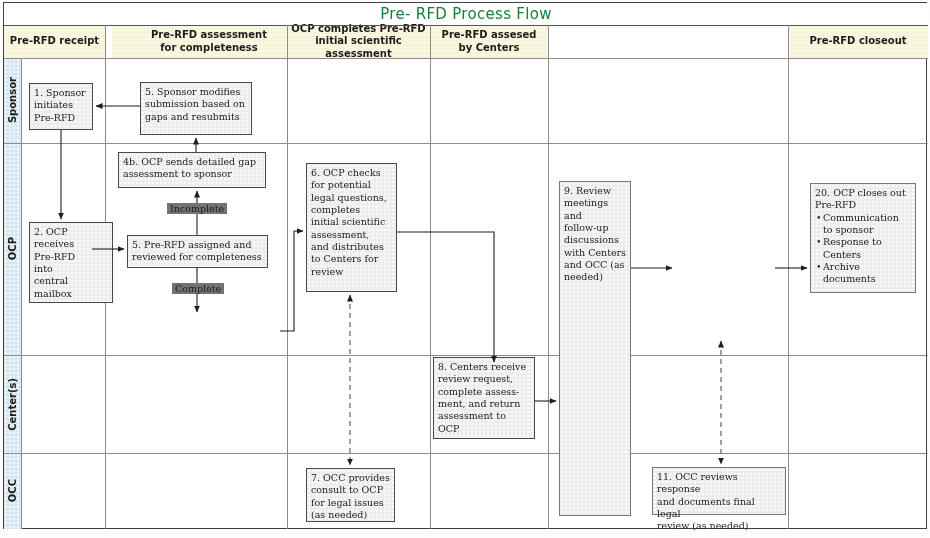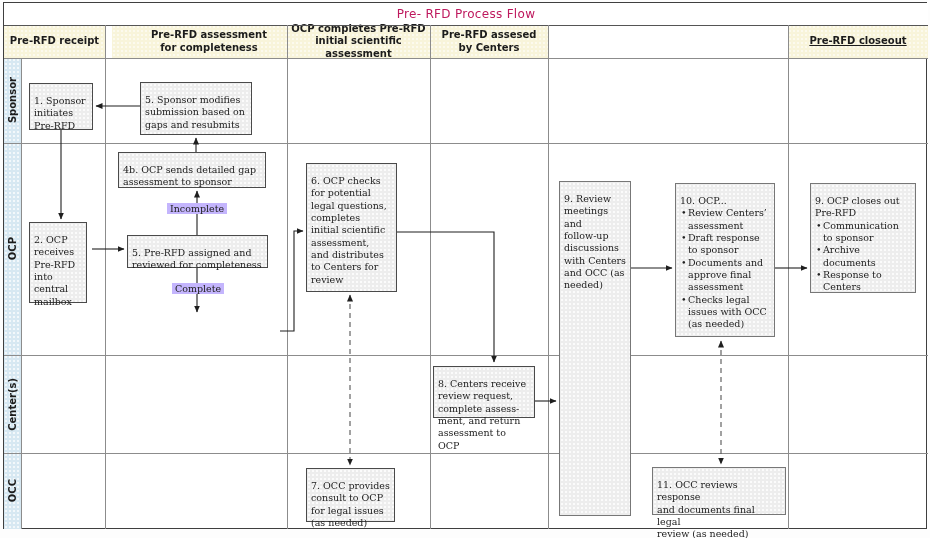--- a/index.html
+++ b/index.html
@@ -3,21 +3,21 @@
 <meta charset="utf-8">
 <style>
   html,body{margin:0;padding:0;background:#f2f2f2;}
   .canvas{position:relative;width:930px;height:538px;background:#fdfdfd;overflow:hidden;
           font-family:"DejaVu Sans",sans-serif;}
   .frame{position:absolute;left:3px;top:2px;width:924px;height:527px;
          border:1.5px solid #3f3f3f;background:#ffffff;box-sizing:border-box;}
   
   .titlebar{position:absolute;left:4px;top:3px;width:924px;height:22px;background:#ffffff;
             display:flex;align-items:center;justify-content:center;
-            font-size:12px;color:#be185d;letter-spacing:.3px;}
+            font-size:15px;color:#15803d;letter-spacing:.3px;}
   
   .hdr{position:absolute;top:25px;height:33px;background:#f8f4da;
        background-image:radial-gradient(circle,rgba(255,255,255,.55) .8px,transparent 1.2px);
        background-size:4px 4px;
        display:flex;align-items:center;justify-content:center;text-align:center;
        font-size:10px;font-weight:bold;color:#1c1c1c;white-space:pre-line;line-height:1.25;
        box-sizing:border-box;}
   
   .lane{position:absolute;left:4px;width:17px;background:#d7e8f2;
         background-image:radial-gradient(circle,rgba(255,255,255,.7) .8px,transparent 1.2px);
@@ -28,27 +28,27 @@
   
   .vline{position:absolute;width:1px;background:#8c8c8c;}
   .hline{position:absolute;height:1px;background:#8c8c8c;left:4px;width:924px;}
   
   .box{position:absolute;background:#ededed;
        background-image:radial-gradient(circle,rgba(255,255,255,.8) .8px,transparent 1.2px);
        background-size:4px 4px;
        border:1px solid #4a4a4a;box-sizing:border-box;z-index:4;
        font-family:"DejaVu Serif",serif;font-size:9.5px;line-height:1.3;color:#222;
        padding:3px 4px;}
-  .box .box-text{white-space:pre-line;margin-top:8px;}
+  .box .box-text{white-space:pre-line;}
   .light-border{border-color:#777;}
   .center-text{display:flex;align-items:flex-start;}
   .bullet{position:relative;padding-left:8px;}
   .bullet::before{content:"\2022";position:absolute;left:1px;top:0;}
   
-  .dlabel{position:absolute;z-index:6;background:#c4b5fd;padding:0 3px;
+  .dlabel{position:absolute;z-index:6;background:#737373;padding:0 3px;
           font-family:"DejaVu Serif",serif;font-size:9.5px;color:#222;}
   
   svg.arrows{position:absolute;left:0;top:0;z-index:5;pointer-events:none;}
   .solid{stroke:#1f1f1f;stroke-width:1.1;fill:none;}
   .dashed{stroke:#555;stroke-width:1.1;fill:none;stroke-dasharray:5 4;}
 </style>
 </head>
 <body>
 
 <div class="canvas">
@@ -56,21 +56,21 @@
 
   <div class="titlebar">Pre- RFD Process Flow</div>
 
   <div class="hdr" style="left:4px;width:101px;">Pre-RFD receipt</div>
   <div class="hdr" style="left:112px;width:182px;padding-left:12px;">Pre-RFD assessment
 for completeness</div>
   <div class="hdr" style="left:430px;width:118px;">Pre-RFD assesed
 by Centers</div>
   <div class="hdr" style="left:287px;width:143px;">OCP  completes Pre-RFD
 initial scientific assessment</div>
-  <div class="hdr" style="left:788px;width:140px;text-decoration:underline;">Pre-RFD closeout</div>
+  <div class="hdr" style="left:788px;width:140px;">Pre-RFD closeout</div>
 
   <div class="lane" style="top:58px;height:85px;">
       <span>Sponsor</span>
     </div>
   <div class="lane" style="top:143px;height:212px;">
       <span>OCP</span>
     </div>
   <div class="lane" style="top:355px;height:98px;">
       <span>Center(s)</span>
     </div>
@@ -88,21 +88,21 @@
   <div class="vline" style="left:287px;top:25px;height:504px;"></div>
   <div class="vline" style="left:430px;top:25px;height:504px;"></div>
   <div class="vline" style="left:548px;top:25px;height:504px;"></div>
   <div class="vline" style="left:788px;top:25px;height:504px;"></div>
 
   <div class="box" style="left:29px;top:83px;width:64px;height:47px;">
     <div class="box-text">1. Sponsor
 initiates
 Pre-RFD</div>
   </div>
-  <div class="box" style="left:29px;top:222px;width:58px;height:81px;">
+  <div class="box" style="left:29px;top:222px;width:84px;height:81px;">
     <div class="box-text">2. OCP
 receives
 Pre-RFD
 into
 central
 mailbox</div>
   </div>
   <div class="box" style="left:127px;top:235px;width:141px;height:33px;">
     <div class="box-text">5. Pre-RFD assigned and
 reviewed for completeness</div>
@@ -126,54 +126,47 @@
 and distributes
 to Centers for
 review</div>
   </div>
   <div class="box" style="left:306px;top:468px;width:89px;height:54px;">
     <div class="box-text">7. OCC provides
 consult to OCP
 for legal issues
 (as needed)</div>
   </div>
-  <div class="box" style="left:433px;top:366px;width:102px;height:52px;">
+  <div class="box" style="left:433px;top:357px;width:102px;height:82px;">
     <div class="box-text">8. Centers receive
 review request,
 complete assess-
 ment, and return
 assessment to OCP</div>
   </div>
   <div class="box light-border center-text" style="left:559px;top:181px;width:72px;height:335px;">
     <div class="box-text">9. Review
 meetings and
 follow-up
 discussions
 with Centers
 and OCC (as
 needed)</div>
   </div>
-  <div class="box light-border" style="left:675px;top:183px;width:100px;height:154px;">
-    <div class="box-text">10. OCP...</div>
-    <div class="bullet">Review Centers’ assessment</div>
-    <div class="bullet">Draft response to sponsor</div>
-    <div class="bullet">Documents and approve final assessment</div>
-    <div class="bullet">Checks legal issues with OCC (as needed)</div>
-  </div>
   <div class="box light-border" style="left:652px;top:467px;width:134px;height:48px;">
     <div class="box-text">11. OCC reviews response
 and documents final legal
 review (as needed)</div>
   </div>
   <div class="box light-border" style="left:810px;top:183px;width:106px;height:110px;">
-    <div class="box-text">9. OCP closes out
+    <div class="box-text">20. OCP closes out
 Pre-RFD</div>
     <div class="bullet">Communication to sponsor</div>
+    <div class="bullet">Response to Centers</div>
     <div class="bullet">Archive documents</div>
-    <div class="bullet">Response to Centers</div>
   </div>
 
   <svg class="arrows" width="930" height="538">
     <defs>
       <marker id="ah" markerWidth="8" markerHeight="8" refX="6.5" refY="3" orient="auto" markerUnits="userSpaceOnUse">
         <path d="M0,0 L7,3 L0,6 z" fill="#1f1f1f"></path>
       </marker>
       <marker id="ahs" markerWidth="8" markerHeight="8" refX="6.5" refY="3" orient="auto-start-reverse" markerUnits="userSpaceOnUse">
         <path d="M0,0 L7,3 L0,6 z" fill="#1f1f1f"></path>
       </marker>

